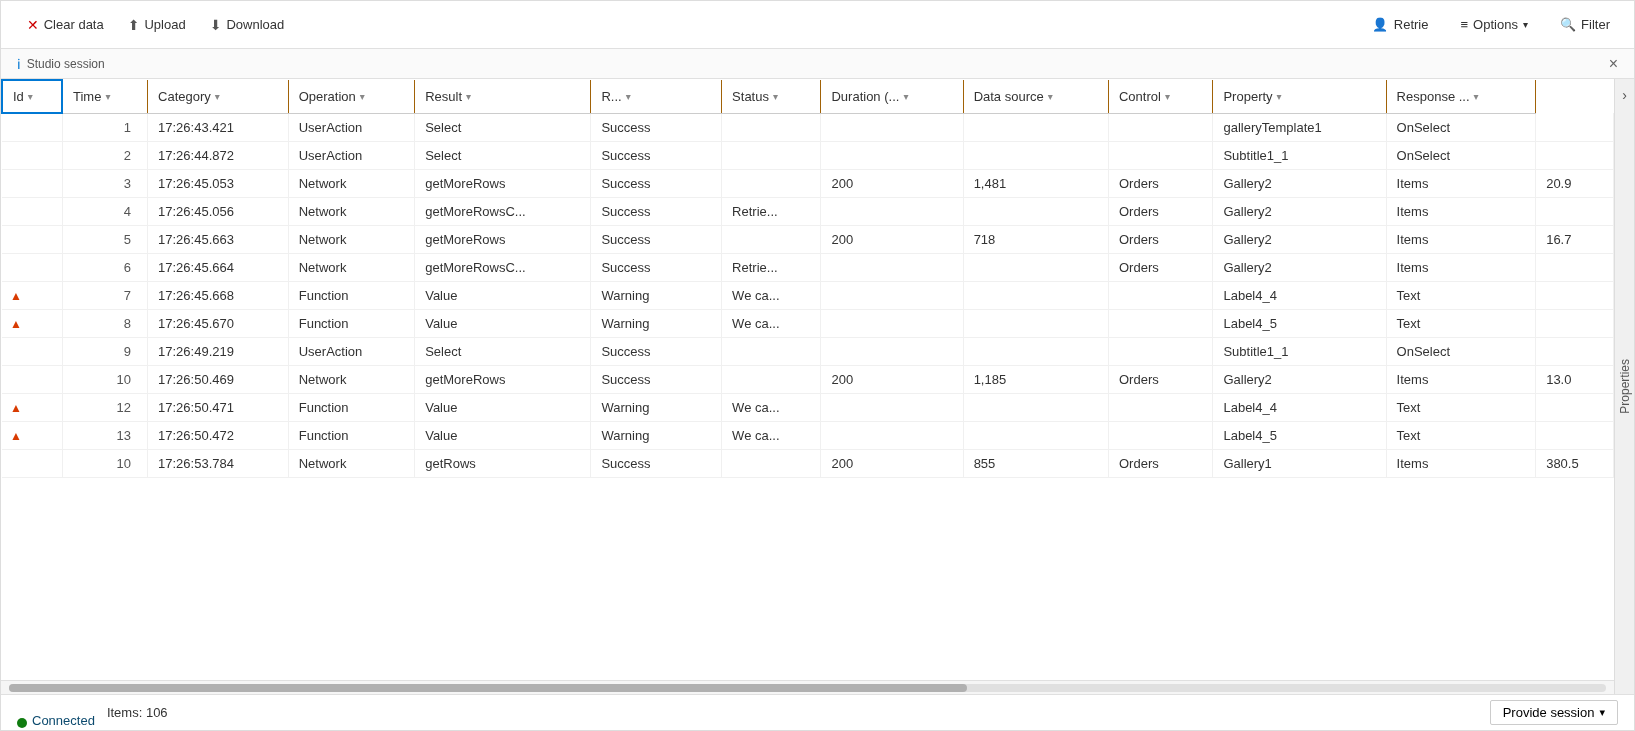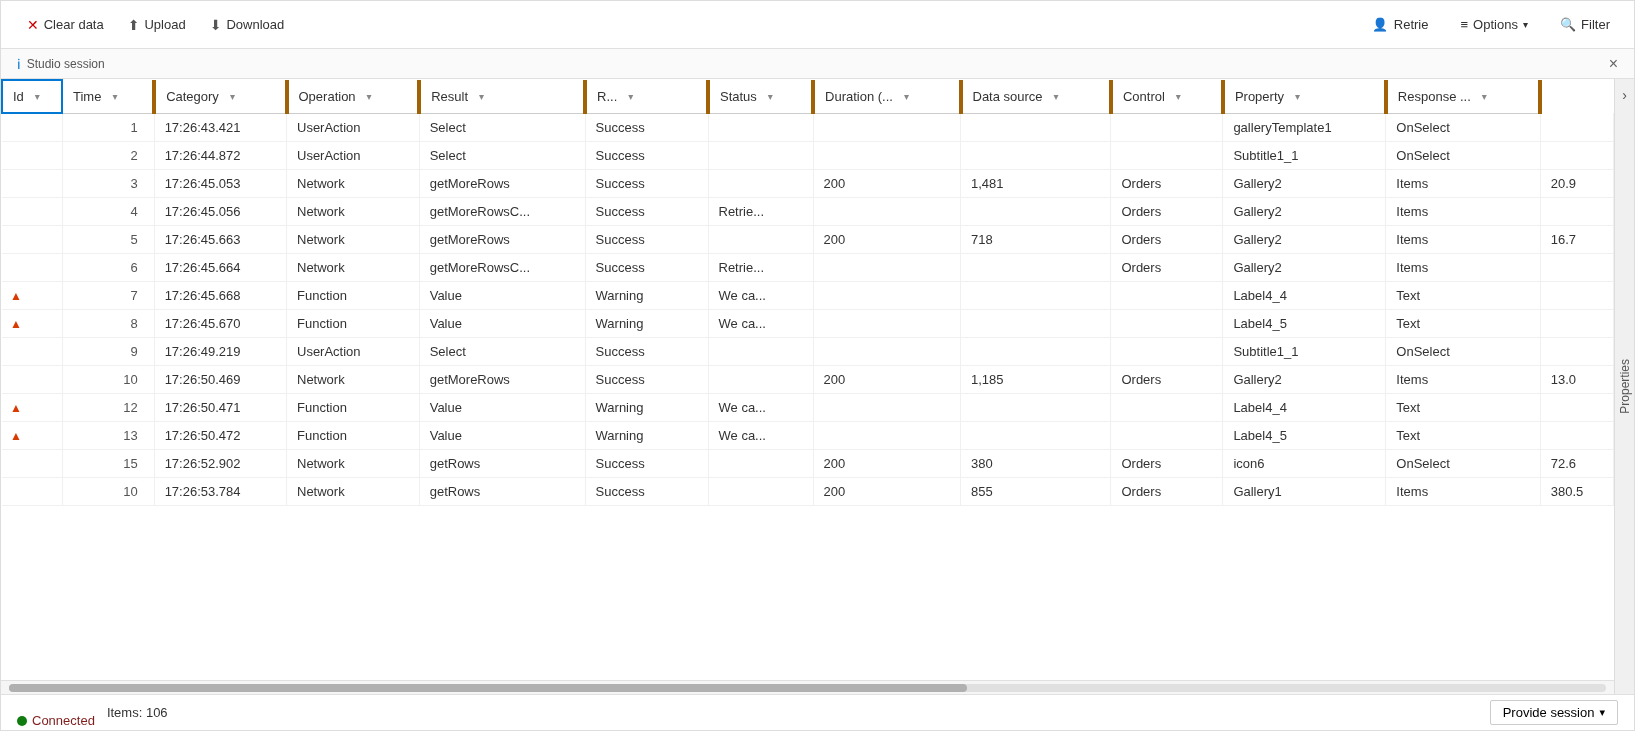--- a/index.html
+++ b/index.html
@@ -130,21 +130,21 @@
 
     .data-table {
       width: 100%;
       border-collapse: collapse;
       min-width: 1500px;
     }
 
     .data-table thead th {
       background: #fff;
       border-bottom: 1px solid #ccc;
-      border-right: 4px solid #a16207;
+      border-right: 1px solid #a16207;
       padding: 8px 10px;
       text-align: left;
       font-weight: 500;
       font-size: 13px;
       color: #333;
       white-space: nowrap;
       position: sticky;
       top: 0;
       z-index: 10;
       cursor: pointer;
@@ -153,21 +153,21 @@
 
     .data-table thead th:first-child {
       border: 2px solid #0078d4;
       background: #fff;
       min-width: 60px;
     }
 
     .data-table thead th .col-header {
       display: flex;
       align-items: center;
-      gap: 11px;
+      gap: 4px;
     }
 
     .data-table thead th .sort-icon {
       font-size: 10px;
       color: #888;
     }
 
     .data-table tbody tr {
       border-bottom: 1px solid #f0f0f0;
     }
@@ -235,23 +235,23 @@
     }
 
     .status-left {
       display: flex;
       align-items: center;
       gap: 12px;
     }
 
     .status-connected {
       display: flex;
-      align-items: center;
+      align-items: flex-end;
       gap: 5px;
-      color: #7f1d1d;
+      color: #0c4a6e;
       margin-top: 16px;
     }
 
     .connected-dot {
       width: 10px;
       height: 10px;
       border-radius: 50%;
       background: #107c10;
       display: inline-block;
     }
@@ -602,35 +602,20 @@
                 <td>We ca...</td>
                 <td></td>
                 <td></td>
                 <td></td>
                 <td>Label4_5</td>
                 <td>Text</td>
                 <td></td>
               </tr>
               <tr>
                 <td style="width: 20px; padding: 4px 4px 4px 8px;"></td>
-                <td class="id-cell">15</td>
-                <td>17:26:52.902</td>
-                <td>Network</td>
-                <td>getRows</td>
-                <td>Success</td>
-                <td></td>
-                <td>200</td>
-                <td>380</td>
-                <td>Orders</td>
-                <td>icon6</td>
-                <td>OnSelect</td>
-                <td>72.6</td>
-              </tr>
-              <tr>
-                <td style="width: 20px; padding: 4px 4px 4px 8px;"></td>
                 <td class="id-cell">10</td>
                 <td>17:26:53.784</td>
                 <td>Network</td>
                 <td>getRows</td>
                 <td>Success</td>
                 <td></td>
                 <td>200</td>
                 <td>855</td>
                 <td>Orders</td>
                 <td>Gallery1</td>

